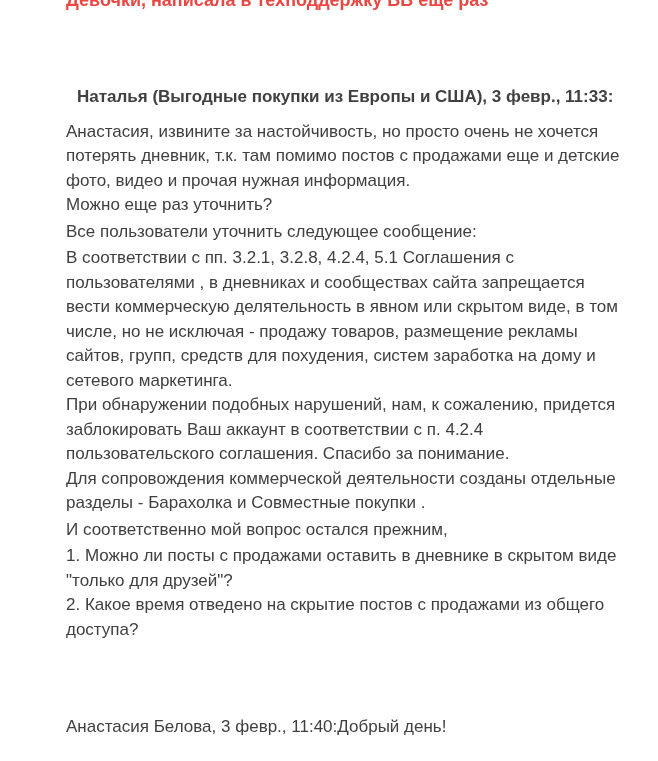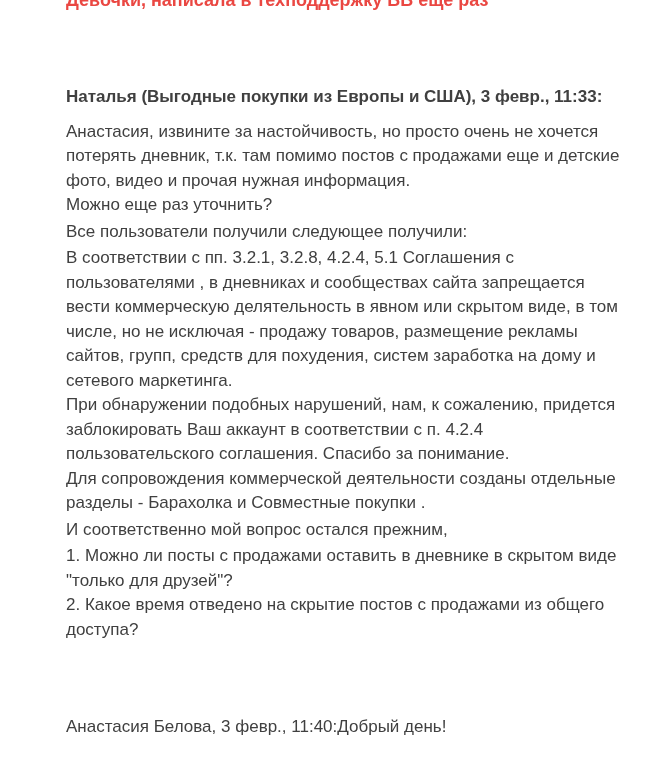--- a/index.html
+++ b/index.html
@@ -32,21 +32,21 @@
   }
   .thread {
     position: absolute;
     top: 85px;
     left: 66px;
     width: 560px;
   }
   .msg-header {
     font-weight: bold;
     line-height: 24.5px;
-    margin: 0 0 10px 0;
+    margin: 0 0 10px 11px;
   }
   .thread p.para {
     margin: 2px 0;
     line-height: 24.5px;
     white-space: pre-line;
   }
   .message-2 {
     margin-top: 73px;
   }
   .msg-header-line {
@@ -63,21 +63,21 @@
 <div class="page">
 
   <a class="topic-title">Девочки, написала в техподдержку ВВ еще раз</a>
 
   <div class="thread">
 
     <div class="message">
       <div class="msg-header">Наталья (Выгодные покупки из Европы и США), 3 февр., 11:33:</div>
       <p class="para">Анастасия, извините за настойчивость, но просто очень не хочется потерять дневник, т.к. там помимо постов с продажами еще и детские фото, видео и прочая нужная информация.
 Можно еще раз уточнить?</p>
-      <p class="para">Все пользователи получили следующее получили:</p>
+      <p class="para">Все пользователи уточнить следующее сообщение:</p>
       <p class="para">В соответствии с пп. 3.2.1, 3.2.8, 4.2.4, 5.1 Соглашения с пользователями , в дневниках и сообществах сайта запрещается вести коммерческую делятельность в явном или скрытом виде, в том числе, но не исключая - продажу товаров, размещение рекламы сайтов, групп, средств для похудения, систем заработка на дому и сетевого маркетинга.
 При обнаружении подобных нарушений, нам, к сожалению, придется заблокировать Ваш аккаунт в соответствии с п. 4.2.4 пользовательского соглашения. Спасибо за понимание.
 Для сопровождения коммерческой деятельности созданы отдельные разделы - Барахолка и Совместные покупки .</p>
       <p class="para">И соответственно мой вопрос остался прежним,</p>
       <p class="para">1. Можно ли посты с продажами оставить в дневнике в скрытом виде "только для друзей"?
 2. Какое время отведено на скрытие постов с продажами из общего доступа?</p>
     </div>
 
     <div class="message message-2">
       <p class="msg-header-line">

